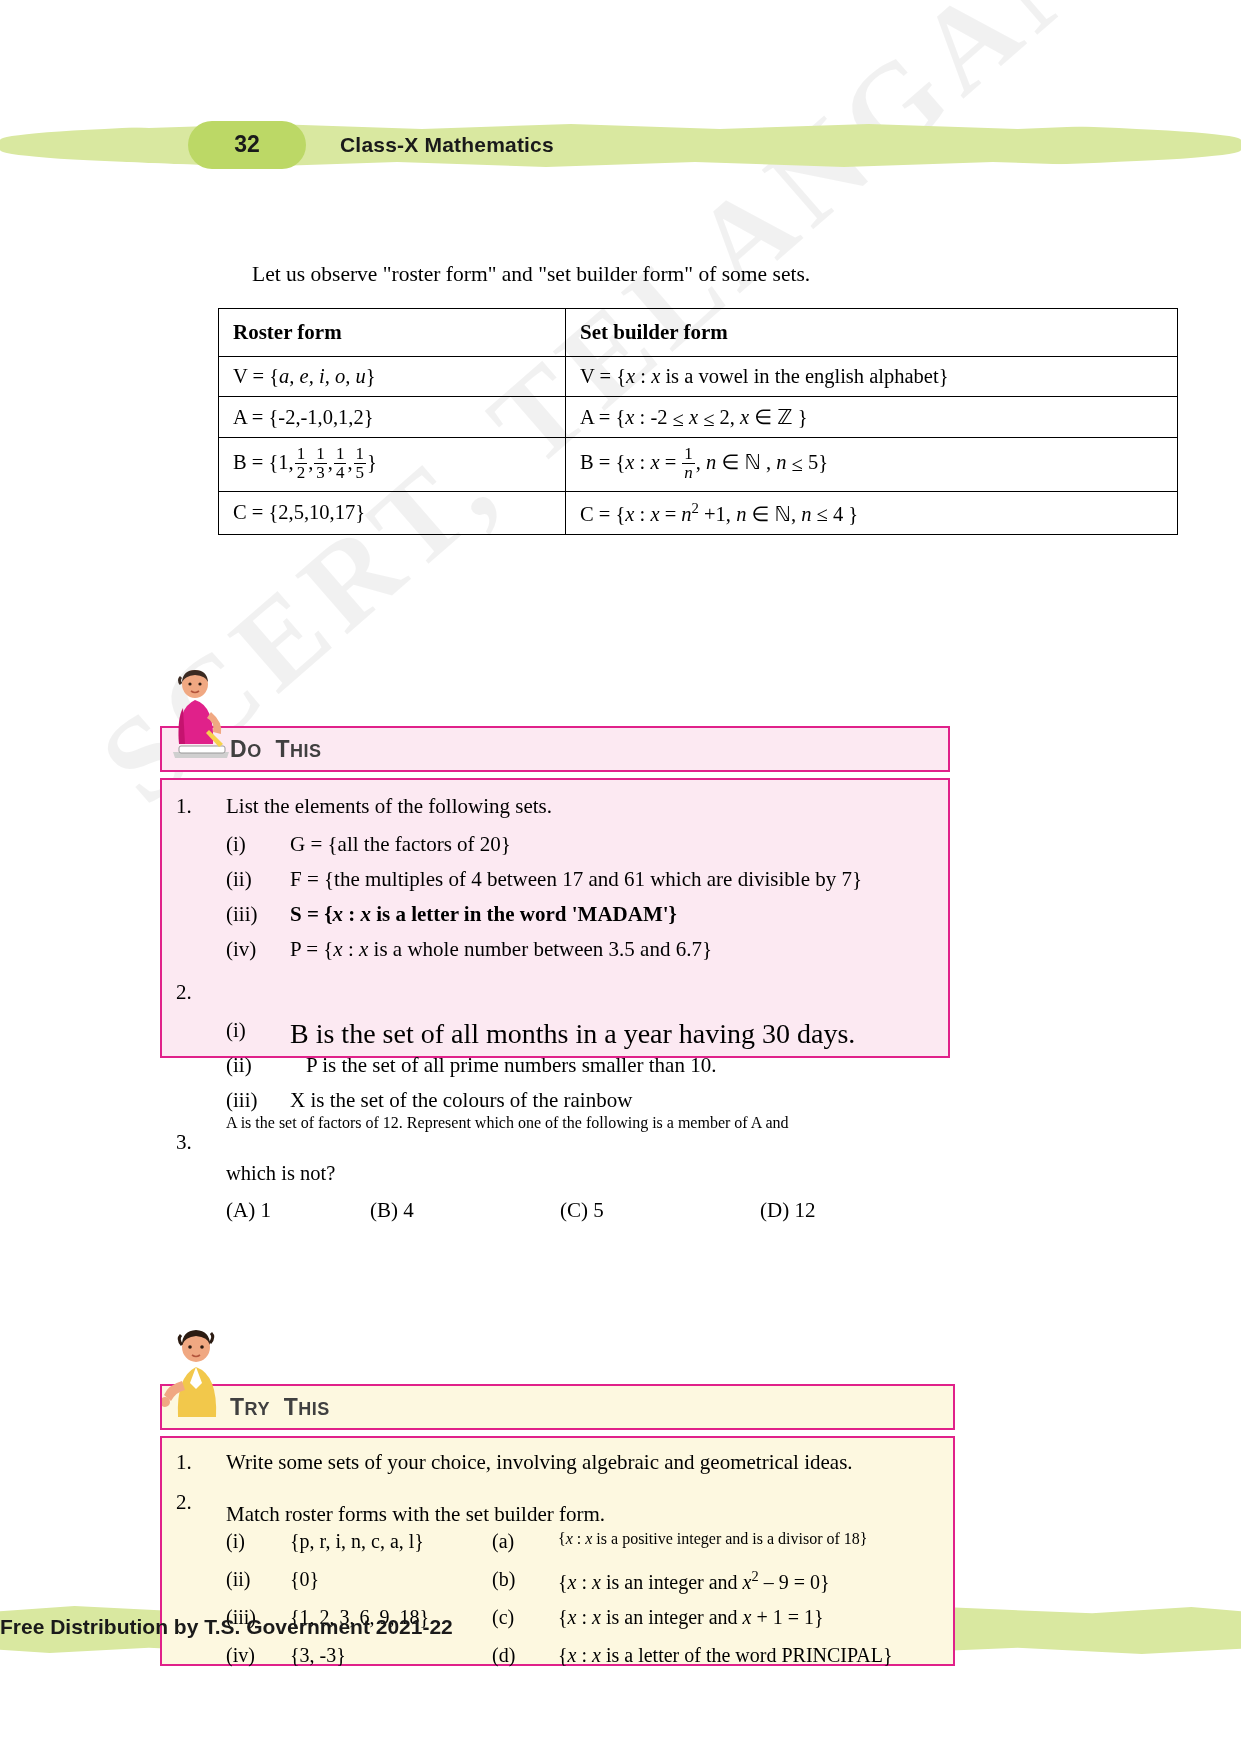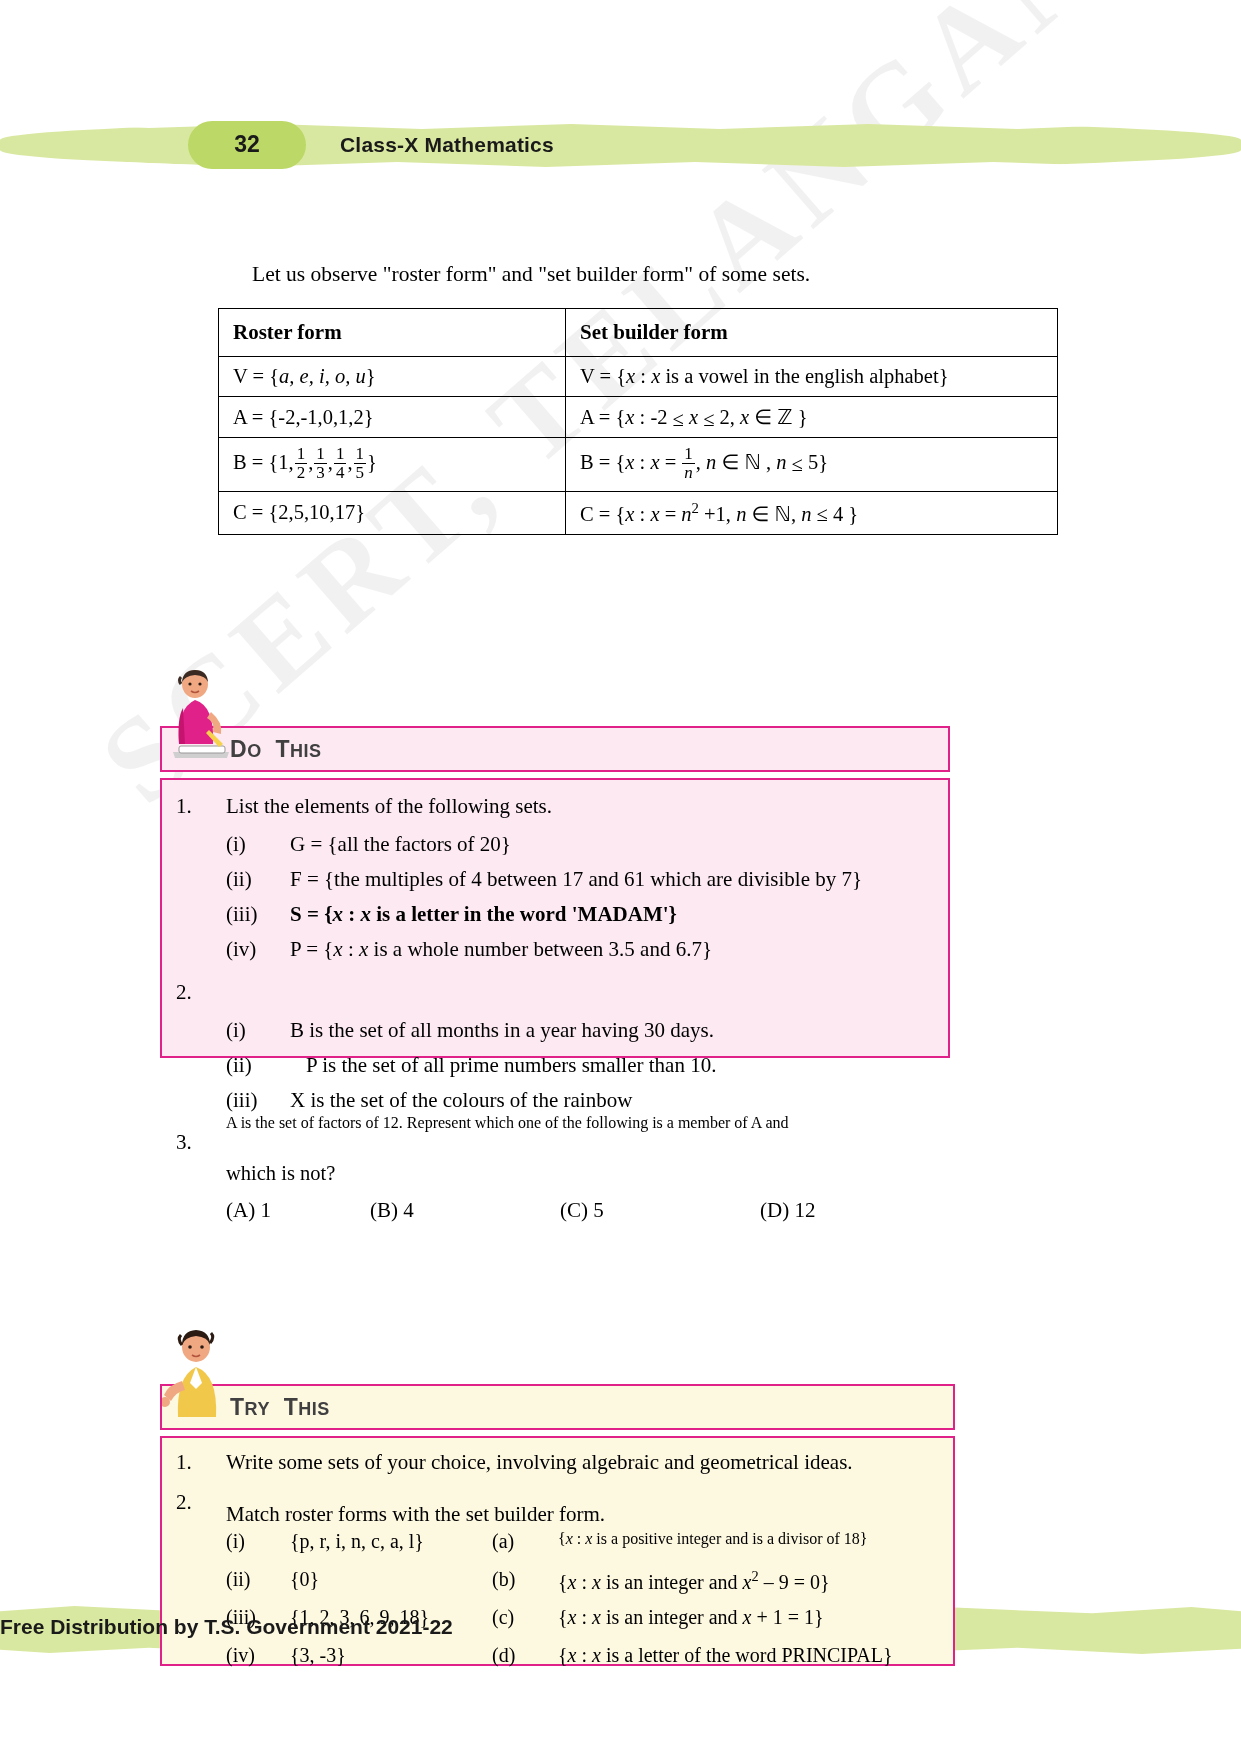--- a/index.html
+++ b/index.html
@@ -108,21 +108,21 @@
     left: 252px;
     top: 262px;
     font-size: 21.5px;
   }
 
   
   table.sets-table {
     position: absolute;
     left: 218px;
     top: 308px;
-    width: 840px;
+    width: 960px;
     border-collapse: collapse;
     font-size: 20.5px;
   }
   table.sets-table td, table.sets-table th {
     border: 1.5px solid #000;
     padding: 8px 14px;
     text-align: left;
     vertical-align: middle;
     font-weight: normal;
   }
@@ -296,21 +296,21 @@
 
     <div style="position:absolute; left:64px; top:122px; font-size:21px;">(iii)</div>
     <div style="position:absolute; left:128px; top:122px; font-size:21px;font-weight:bold;">S = {<i class="v">x</i> : <i class="v">x</i> is a letter in the word 'MADAM'}</div>
 
     <div style="position:absolute; left:64px; top:157px; font-size:21px;">(iv)</div>
     <div style="position:absolute; left:128px; top:157px; font-size:21px;">P = {<i class="v">x</i> : <i class="v">x</i> is a whole number between 3.5 and 6.7}</div>
 
     <div style="position:absolute; left:14px; top:200px; font-size:21px;">2.</div>
 
     <div style="position:absolute; left:64px; top:238px; font-size:21px;">(i)</div>
-    <div style="position:absolute; left:128px; top:238px; font-size:21px;">B is the set of all months in a year having 30 days.</div>
+    <div style="position:absolute; left:128px; top:238px; font-size:28px;">B is the set of all months in a year having 30 days.</div>
 
     <div style="position:absolute; left:64px; top:273px; font-size:21px;">(ii)</div>
     <div style="position:absolute; left:144px; top:273px; font-size:21px;">P is the set of all prime numbers smaller than 10.</div>
 
     <div style="position:absolute; left:64px; top:308px; font-size:21px;">(iii)</div>
     <div style="position:absolute; left:128px; top:308px; font-size:21px;">X is the set of the colours of the rainbow</div>
 
     <div style="position:absolute; left:14px; top:350px; font-size:21px;">3.</div>
     <div style="position:absolute; left:64px; top:334px; font-size:16px; width:730px;">A is the set of factors of 12. Represent which one of the following is  a member of A and</div>
     <div style="position:absolute; left:64px; top:382px; font-size:20.5px;">which is not?</div>

